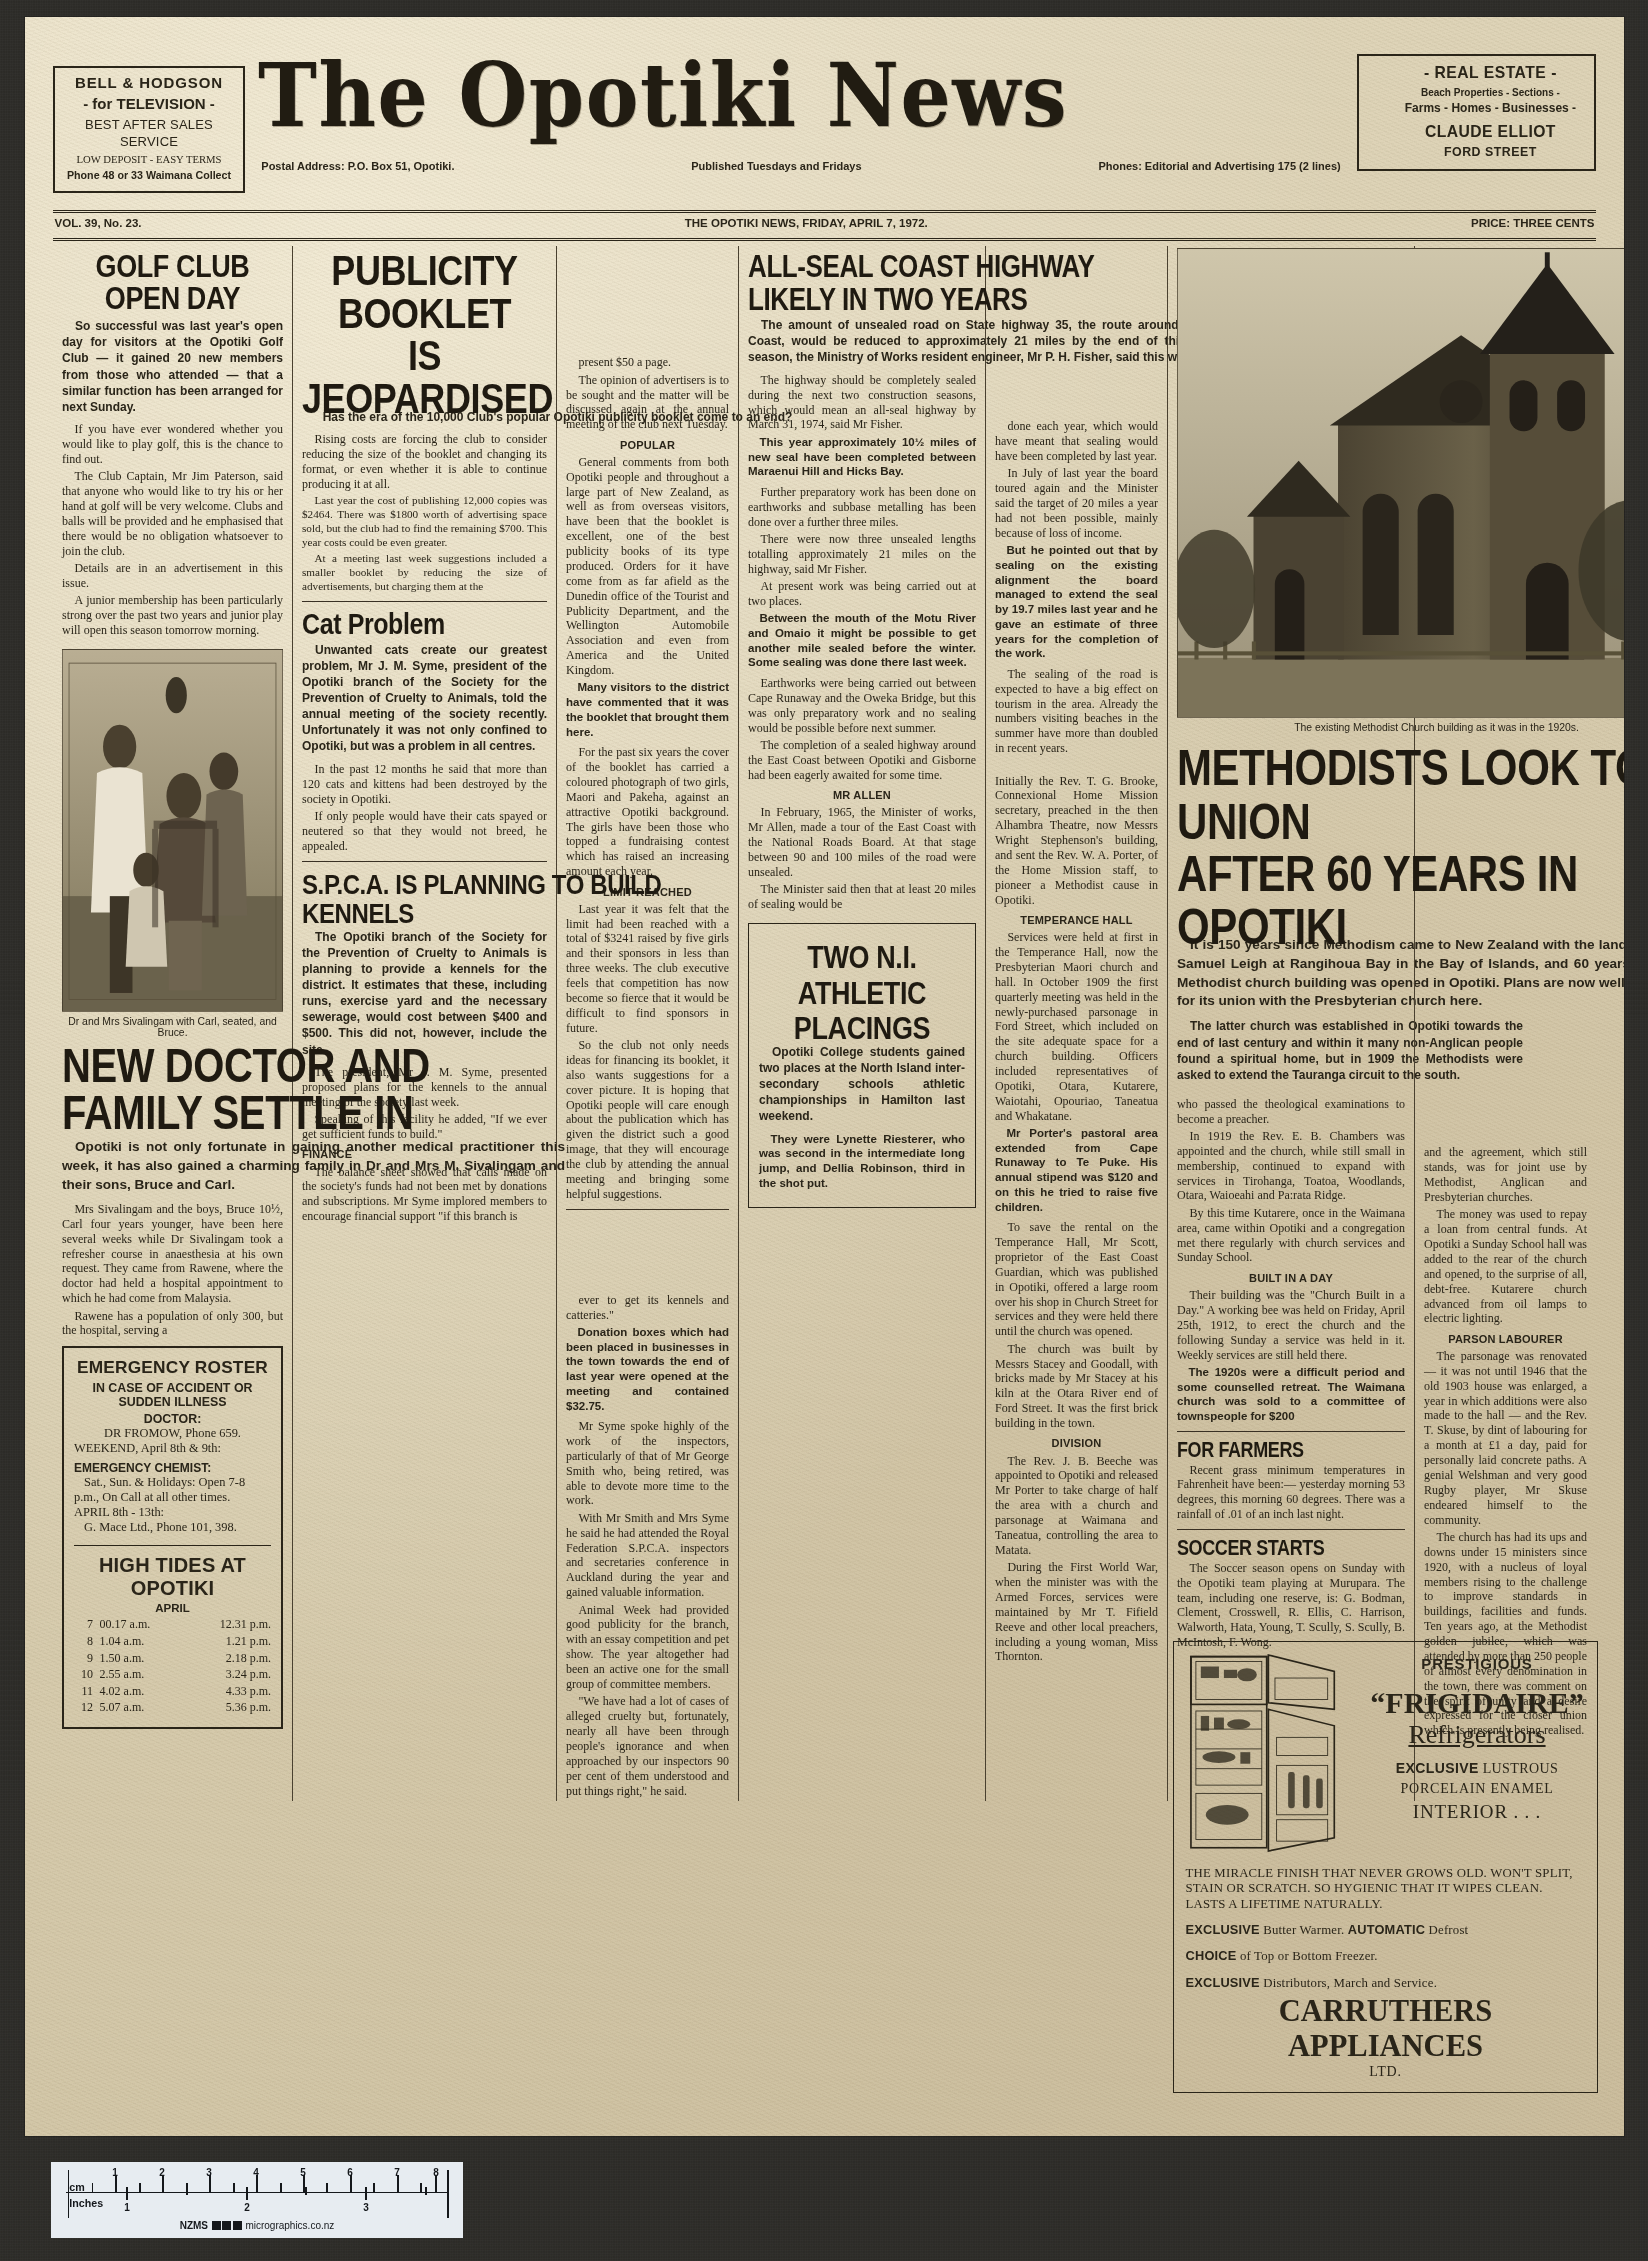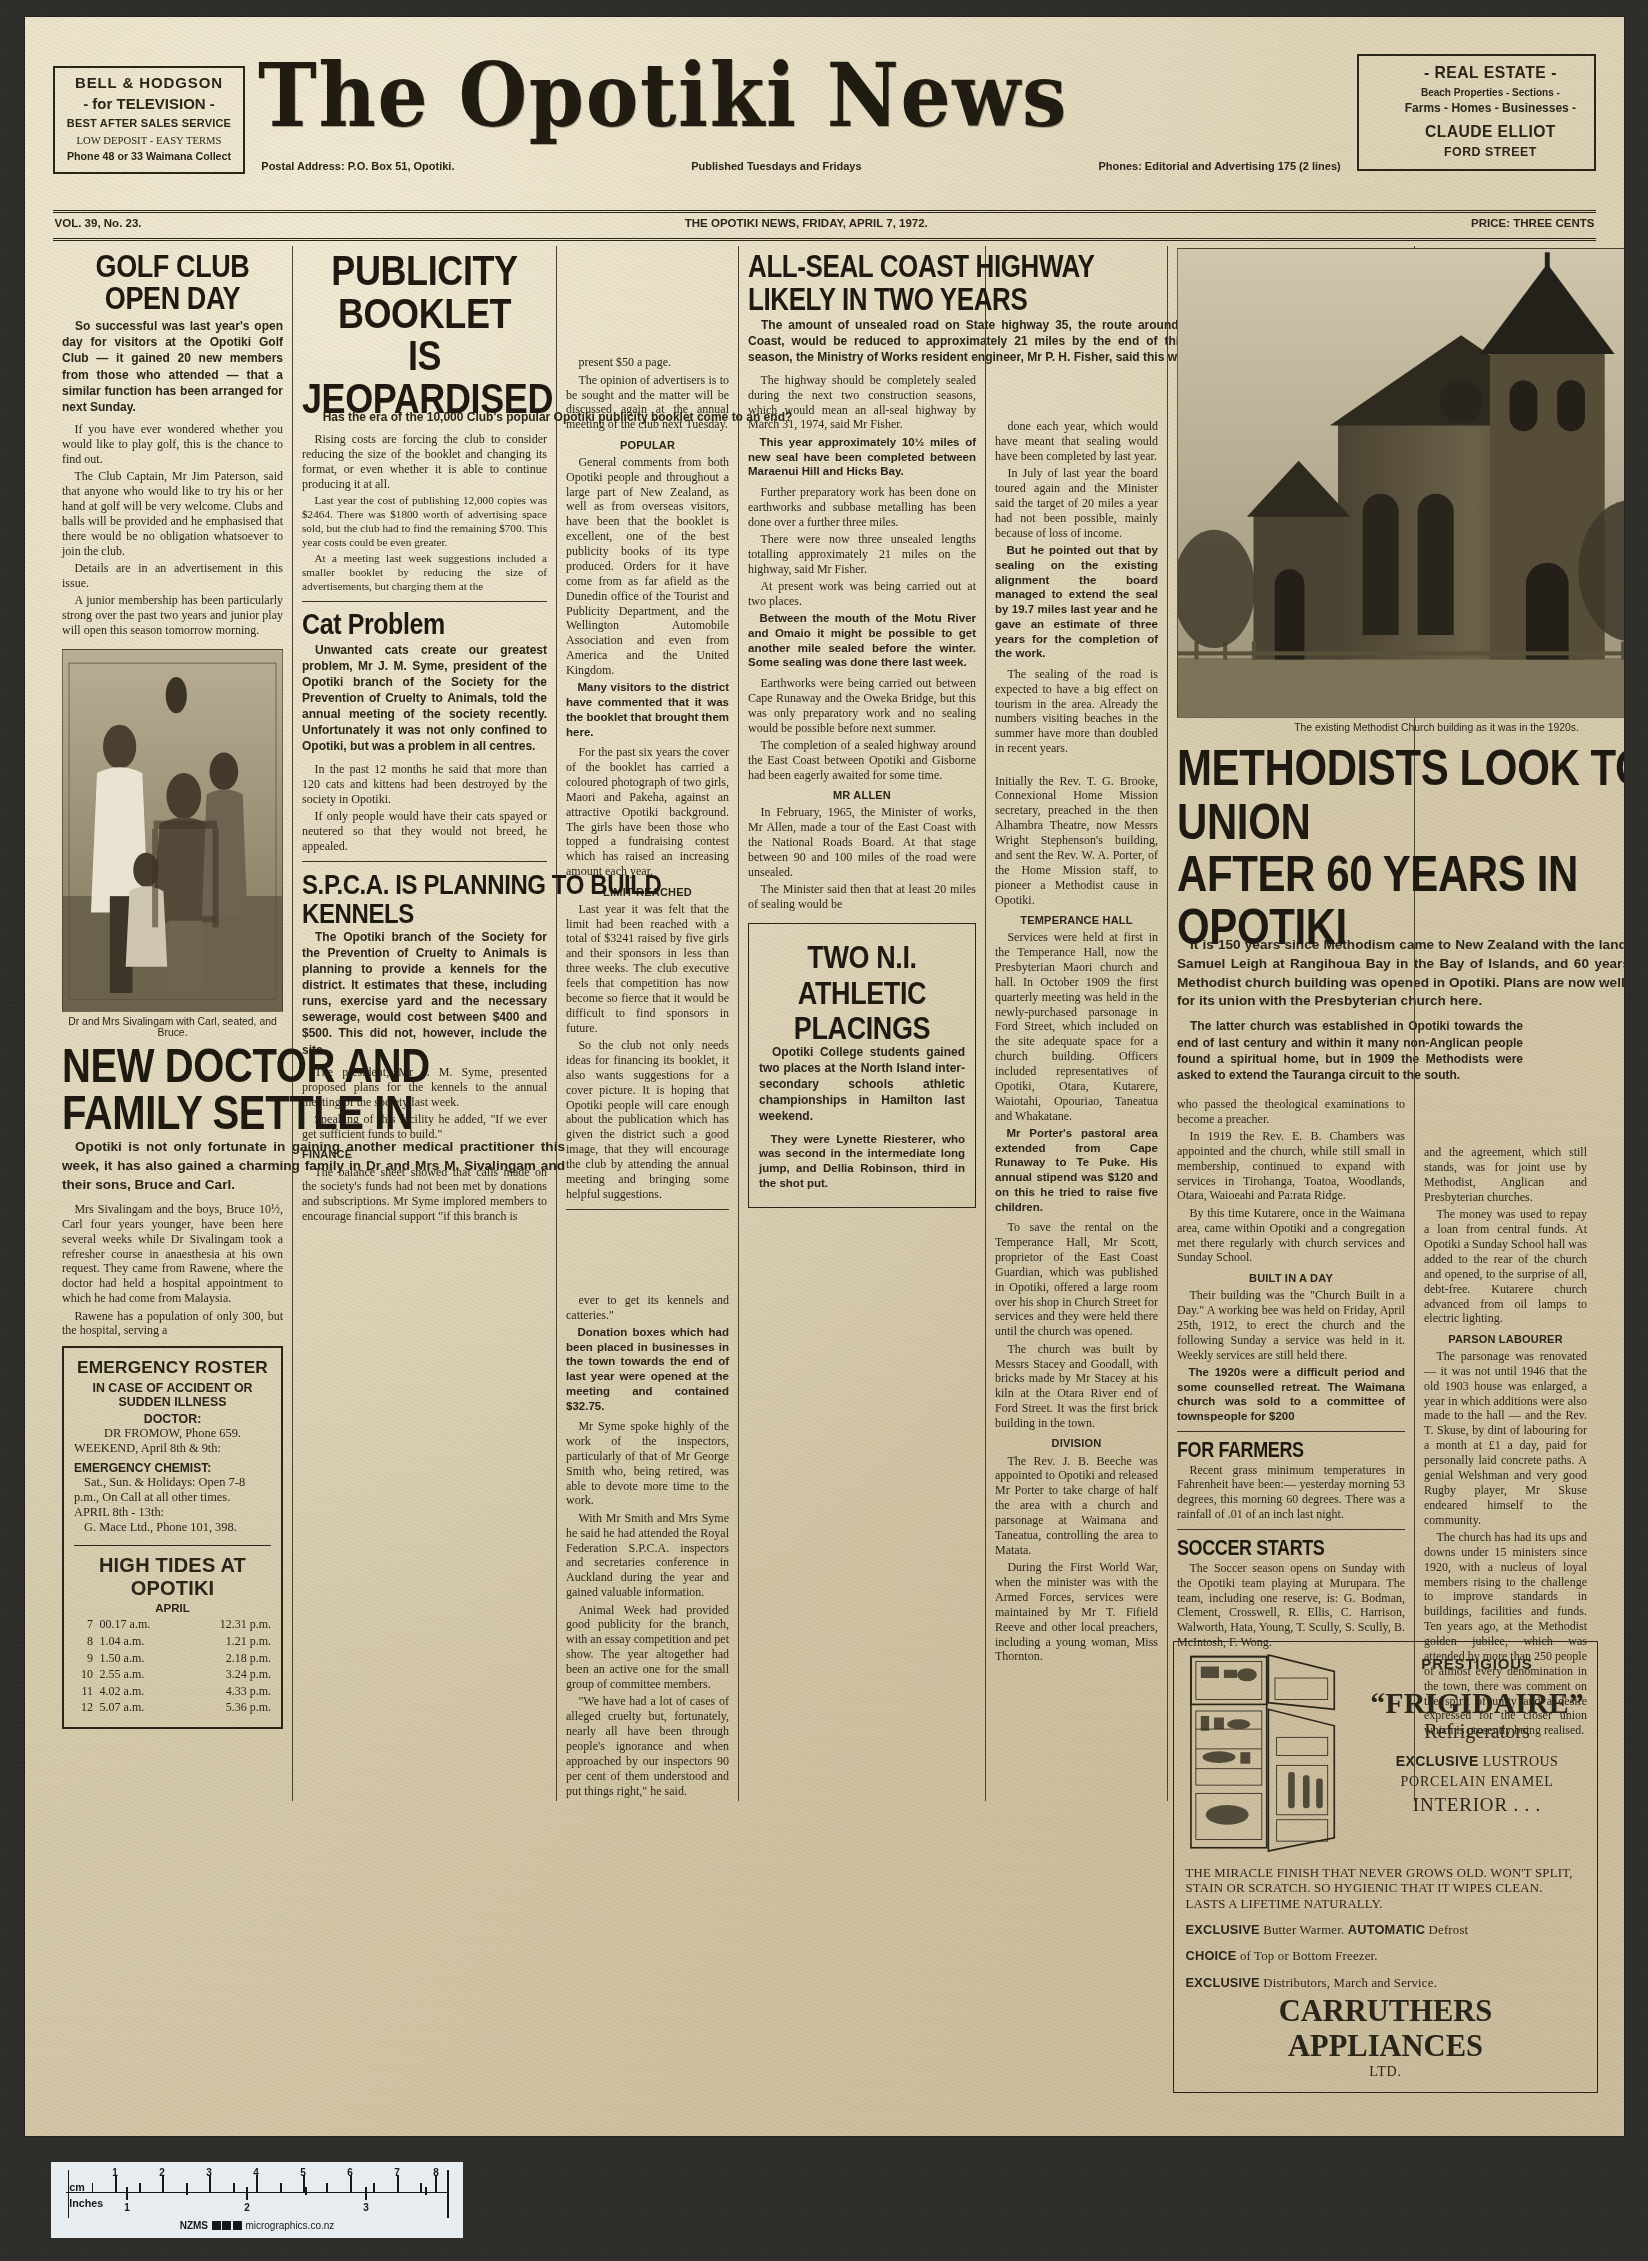--- a/index.html
+++ b/index.html
@@ -45,21 +45,21 @@
   .ad-box {
     border: 2.5px solid #2a2519;
     padding: 6.6px 8.2px 8.2px;
     text-align: center;
     font-family: "Liberation Sans", sans-serif;
     line-height: 1.25;
   }
   .ad-left { width: 192px; margin-top: 18px; }
   .ad-left .l1 { font-size: 15px; font-weight: bold; letter-spacing: 0.9px; }
   .ad-left .l2 { font-size: 15px; font-weight: bold; margin-top: 2.5px; }
-  .ad-left .l3 { font-size: 11px; font-weight: bold; margin-top: 3.3px; letter-spacing: 0.2px;}
+  .ad-left .l3 { font-size: 13px; font-weight: normal; margin-top: 3.3px; letter-spacing: 0.2px;}
   .ad-left .l4 { font-size: 10.7px; margin-top: 3.3px; font-family:"Liberation Serif",serif;}
   .ad-left .l5 { font-size: 10.7px; font-weight: bold; margin-top: 2.5px; }
 
   .masthead-center { flex: 1; text-align: left; padding: 0 13px; }
   .paper-title {
     font-family: "DejaVu Serif", serif;
     font-weight: bold;
     font-size: 79px;
     line-height: 1.0;
     letter-spacing: 1.6px;
@@ -190,21 +190,21 @@
   .tides td.d { width: 13%; text-align: right; padding-right: 6.6px; }
   .tides td.am { width: 45%; }
   .tides td.pm { text-align: right; }
 
   
   .frig { display: flex; gap: 10px; align-items: flex-start; }
   .frig-img { width: 173px; height: 206px; flex: none; }
   .frig-txt { flex: 1; text-align: center; padding-top: 5px; }
   .frig-txt .f1 { font-family:"Liberation Sans",sans-serif; font-weight:bold; font-size:15px; letter-spacing:0.8px;}
   .frig-txt .f2 { font-family:"Liberation Serif",serif; font-weight:bold; font-size:30px; letter-spacing:0px; margin-top:14px;}
-  .frig-txt .f3 { font-family:"Liberation Serif",serif; font-size:20px; margin-top:0px;}
+  .frig-txt .f3 { font-family:"Liberation Serif",serif; font-size:26px; margin-top:0px;text-decoration:underline;}
   .frig-txt .f4 { font-size:14px; margin-top:10px; letter-spacing:0.4px;}
   .frig-txt .f4 b { font-family:"Liberation Sans",sans-serif; }
   .frig-txt .f5 { font-size:14px; margin-top:4.1px; letter-spacing:0.8px;}
   .frig-txt .f6 { font-size:19px; margin-top:4.1px; letter-spacing:0.8px;}
   .frig-body { font-size: 12.8px; line-height: 1.2; margin-top: 10px; letter-spacing: 0.2px; }
   .frig-body b { font-family:"Liberation Sans",sans-serif; }
   .frig-name { font-family:"Liberation Serif",serif; font-weight:bold; font-size:30.5px; text-align:center; letter-spacing:0px; margin-top:3.3px;}
   .frig-ltd { text-align:center; font-size:14px; letter-spacing:0.8px;}
 
   

